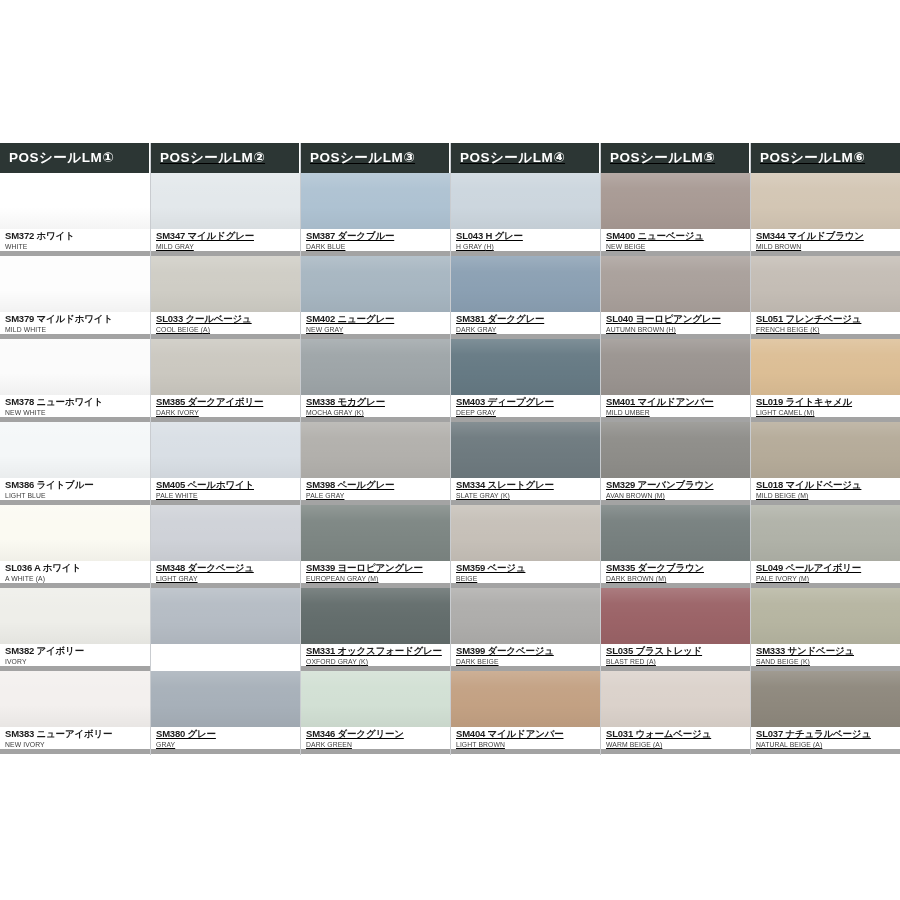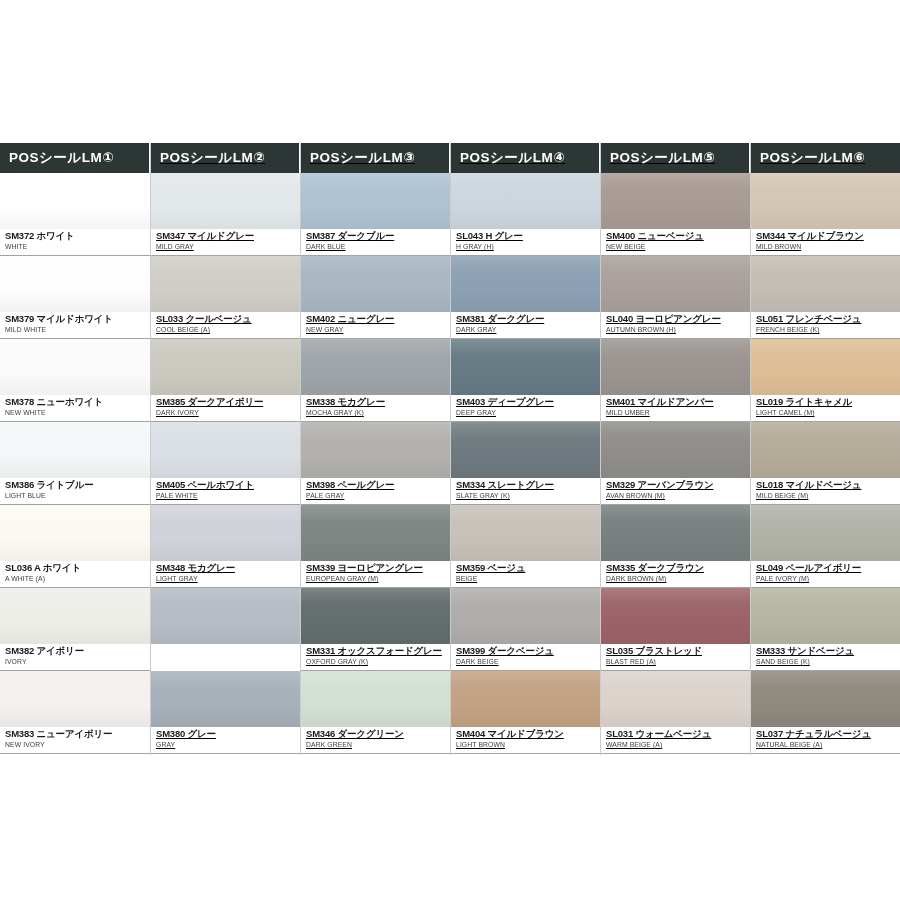--- a/index.html
+++ b/index.html
@@ -99,21 +99,21 @@
 
   .caption {
     height: 27px;
     padding-left: 5px;
     padding-top: 1px;
     box-sizing: border-box;
     background: #ffffff;
     display: flex;
     flex-direction: column;
     justify-content: flex-start;
-    border-bottom: 1px solid #a3a3a3;
+    border-bottom: 5px solid #a3a3a3;
   }
 
   .name-jp {
     font-size: 9.5px;
     font-weight: bold;
     color: #1a1a1a;
     line-height: 12px;
     white-space: nowrap;
     letter-spacing: -0.2px;
   }
@@ -214,21 +214,21 @@
           <div class="cell">
             <div class="chip" style="background: rgb(217, 223, 229);"></div>
             <div class="caption">
               <div class="name-jp">SM405 ペールホワイト</div>
               <div class="name-en">PALE WHITE</div>
             </div>
           </div>
           <div class="cell">
             <div class="chip" style="background: rgb(207, 210, 216);"></div>
             <div class="caption">
-              <div class="name-jp">SM348 モカグレー</div>
+              <div class="name-jp">SM348 ダークベージュ</div>
               <div class="name-en">LIGHT GRAY</div>
             </div>
           </div>
           <div class="cell">
             <div class="chip" style="background: rgb(181, 188, 196);"></div>
           </div>
           <div class="cell">
             <div class="chip" style="background: rgb(167, 176, 185);"></div>
             <div class="caption">
               <div class="name-jp">SM380 グレー</div>
@@ -332,21 +332,21 @@
           <div class="cell">
             <div class="chip" style="background: rgb(174, 173, 171);"></div>
             <div class="caption">
               <div class="name-jp">SM399 ダークベージュ</div>
               <div class="name-en">DARK BEIGE</div>
             </div>
           </div>
           <div class="cell">
             <div class="chip" style="background: rgb(195, 161, 131);"></div>
             <div class="caption">
-              <div class="name-jp">SM404 マイルドブラウン</div>
+              <div class="name-jp">SM404 マイルドアンバー</div>
               <div class="name-en">LIGHT BROWN</div>
             </div>
           </div>
         </div>
       </div>
       <div class="column">
         <div class="col-header">POSシールLM⑤</div>
         <div class="swatch-stack">
           <div class="cell first">
             <div class="chip" style="background: rgb(168, 154, 148);"></div>

